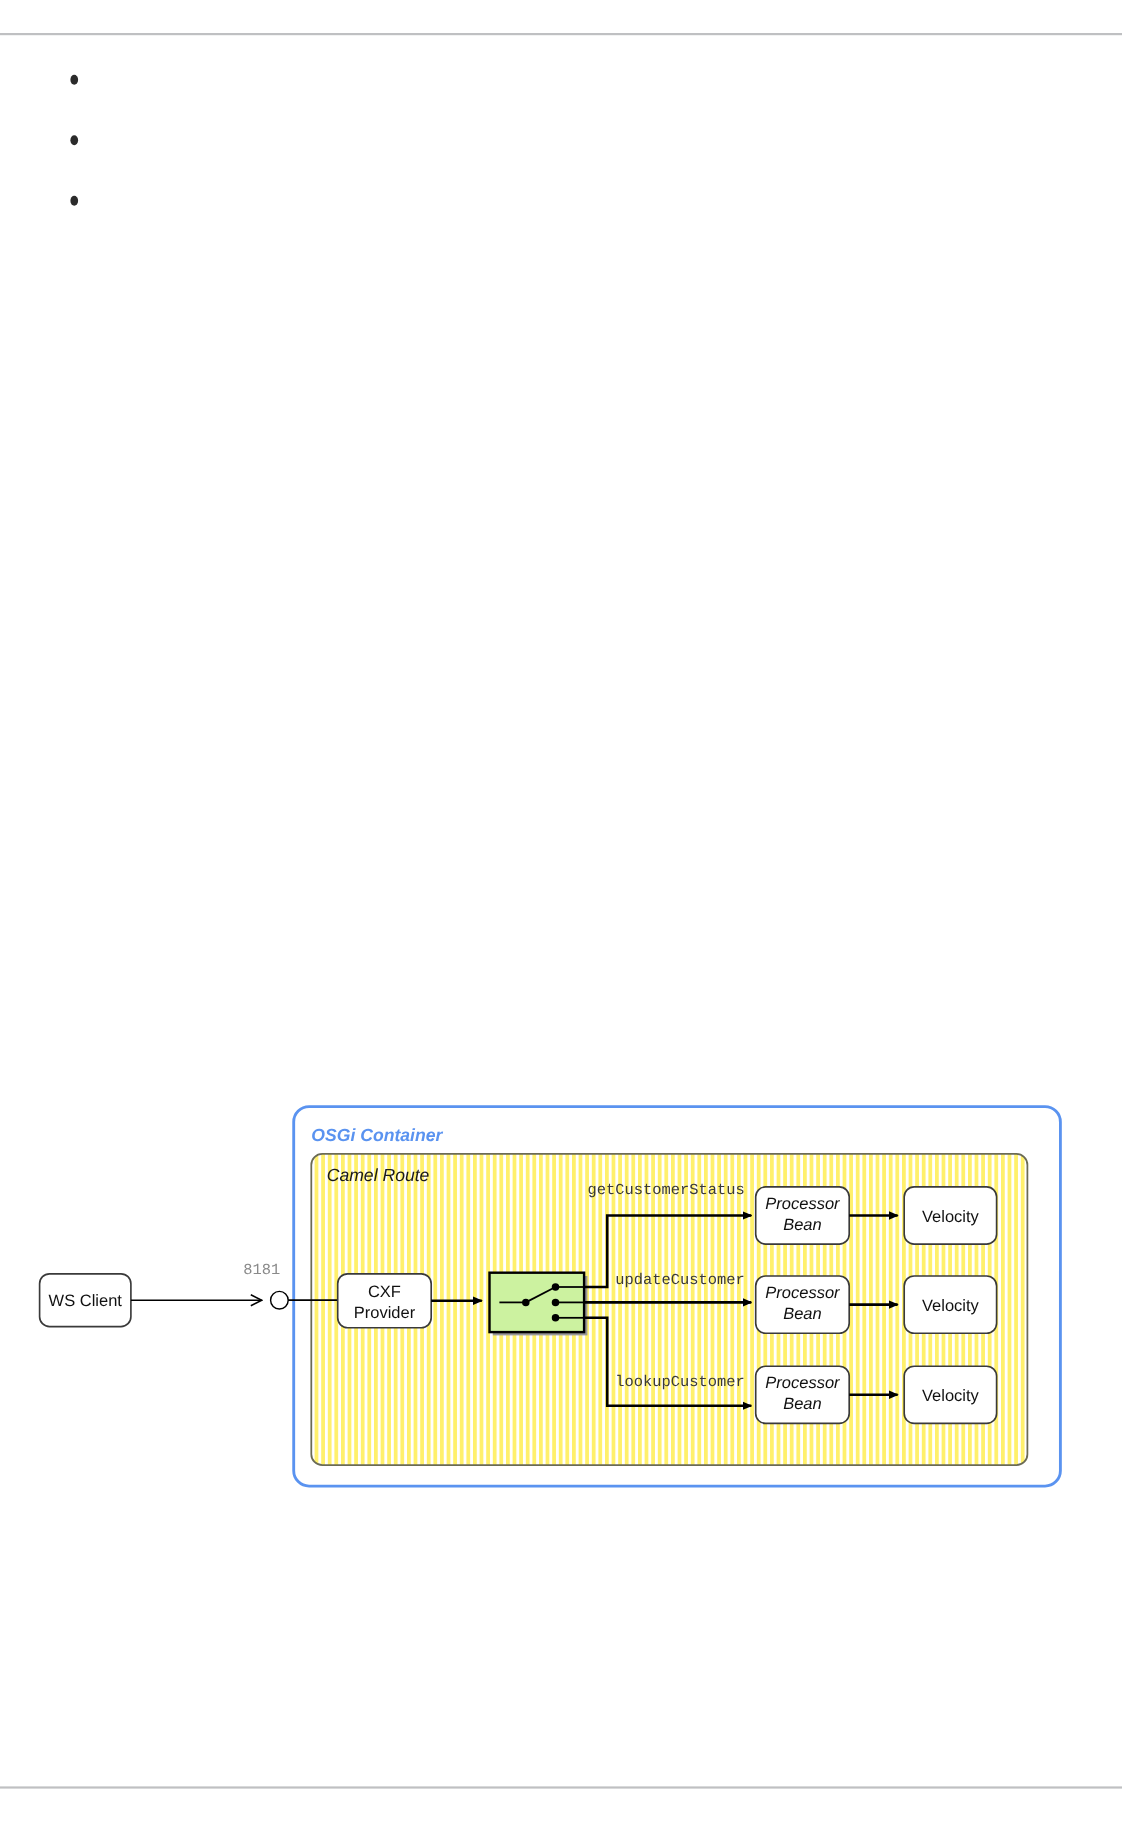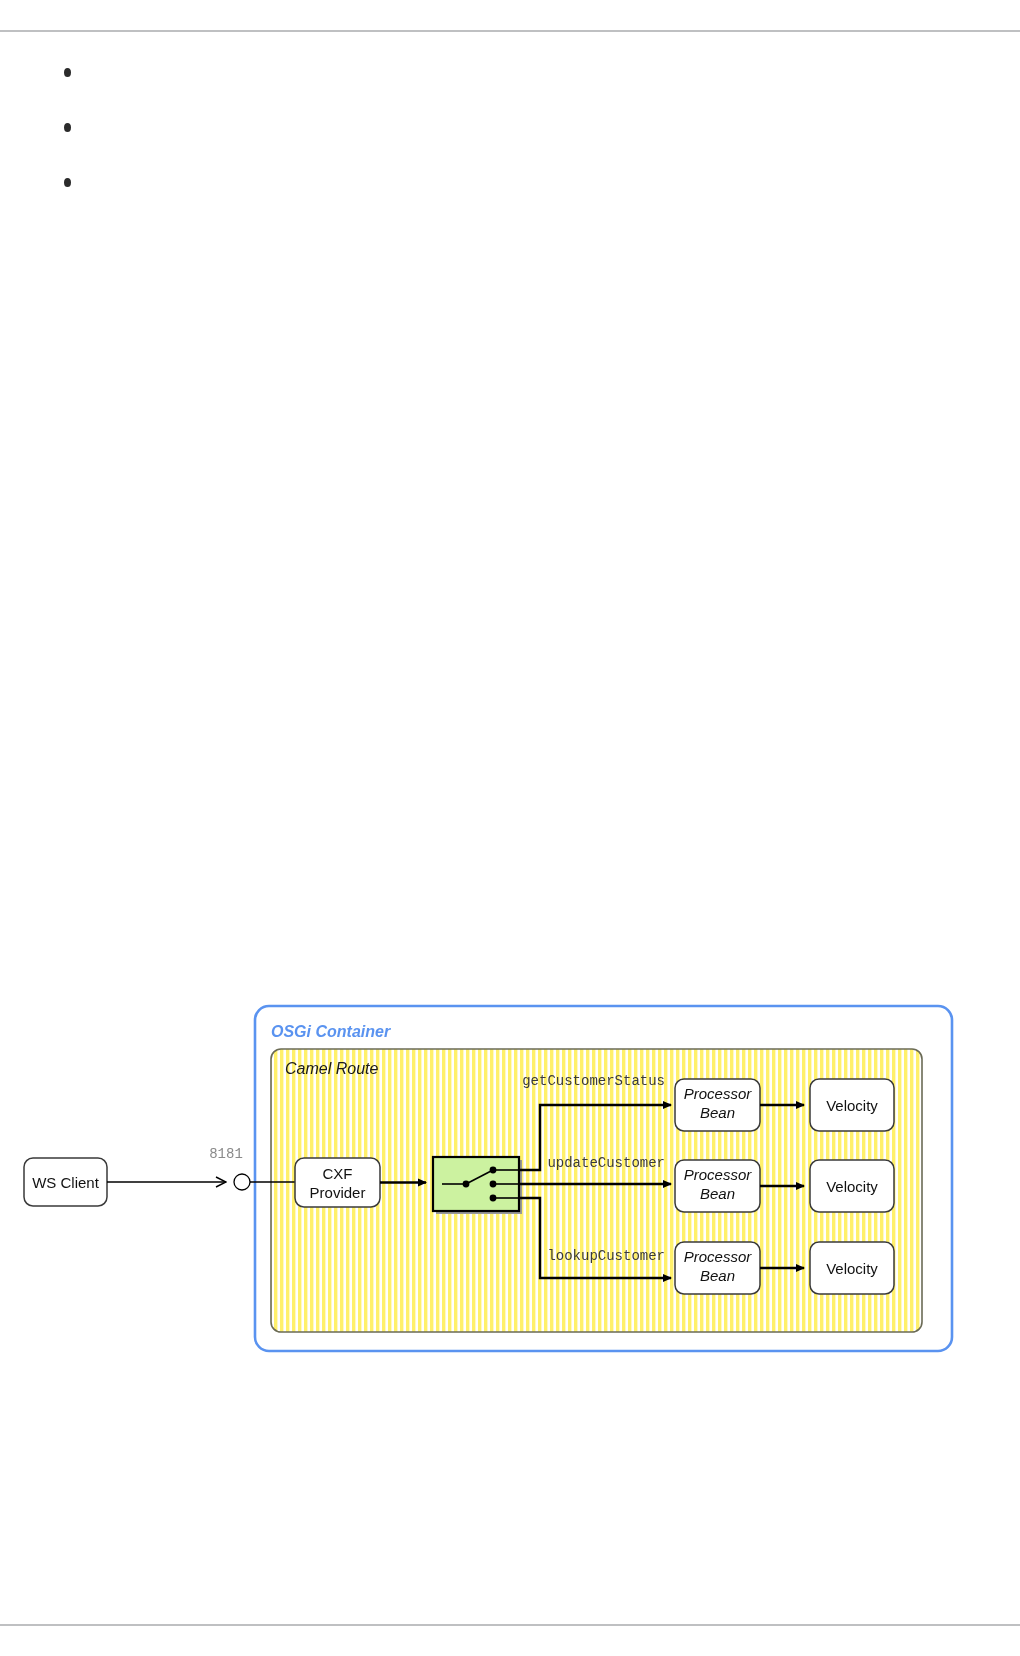--- a/index.html
+++ b/index.html
@@ -51,21 +51,21 @@
     left: 92px;
     top: 6px;
     font-size: 15px;
     color: #111111;
     white-space: pre;
   }
 
   
   #diagram-wrap {
     position: absolute;
-    left: 4px;
+    left: 16px;
     top: 990px;
     width: 808px;
     height: 400px;
   }
   #diagram-svg {
     display: block;
   }
 
   .dgm-label {
     font-family: "Liberation Sans", sans-serif;

